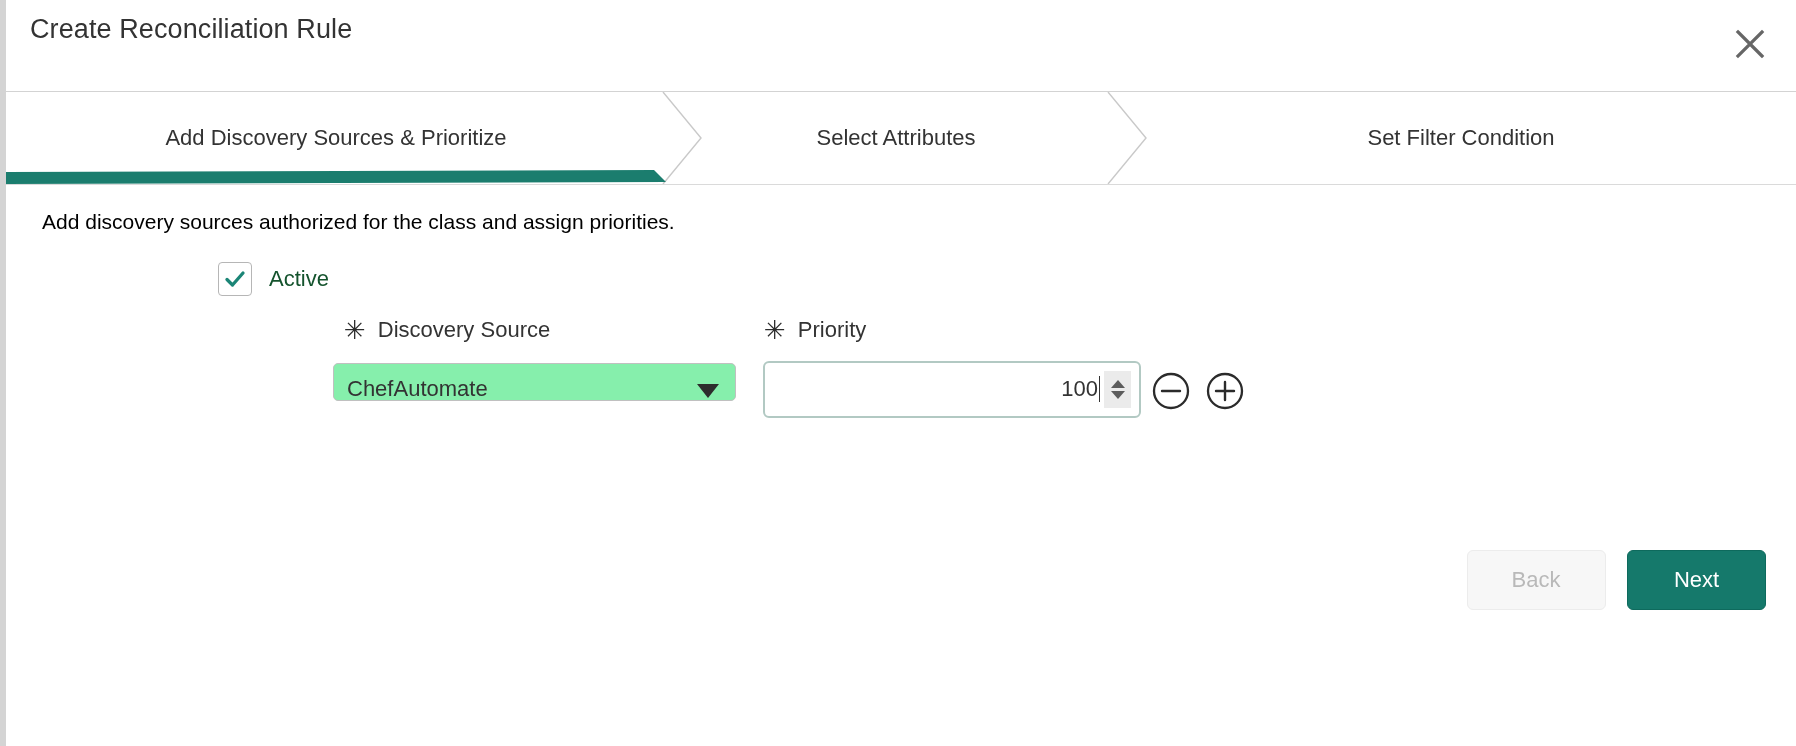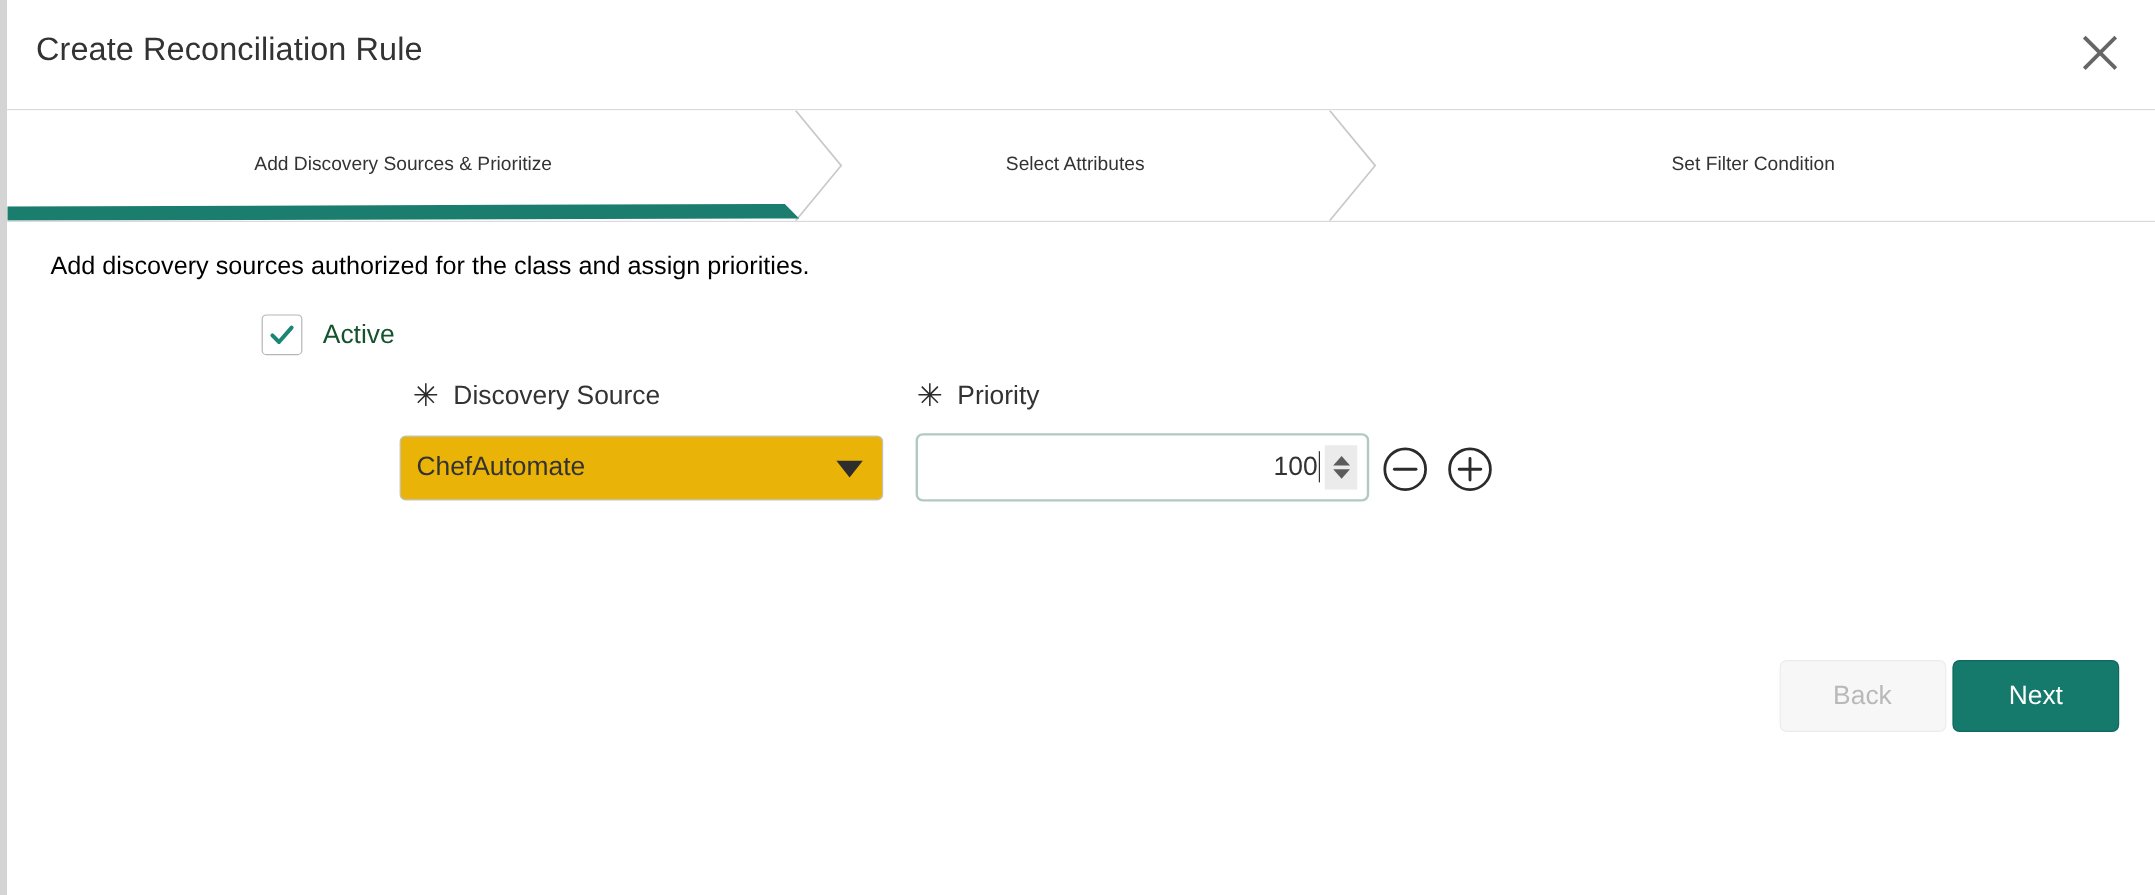--- a/index.html
+++ b/index.html
@@ -39,21 +39,21 @@
     top: 0;
     width: 1790px;
     height: 92px;
     background: #ffffff;
     border-bottom: 1px solid #d3d3d3;
     box-sizing: border-box;
   }
   .dialog-title {
     position: absolute;
     left: 24px;
-    top: 26px;
+    top: 14px;
     font-size: 27px;
     color: #333333;
     letter-spacing: 0.1px;
     white-space: nowrap;
   }
   .close-button {
     position: absolute;
     right: 22px;
     top: 20px;
     width: 48px;
@@ -80,21 +80,21 @@
     position: absolute;
     top: 0;
     height: 92px;
     display: flex;
     align-items: center;
     justify-content: center;
     cursor: pointer;
     user-select: none;
   }
   .tab-label {
-    font-size: 16px;
+    font-size: 22px;
     color: #333333;
     white-space: nowrap;
   }
   .tab-0 { left: 0px;    width: 660px; }
   .tab-1 { left: 660px;  width: 460px; }
   .tab-2 { left: 1120px; width: 670px; }
 
   .tab-active-underline {
     position: absolute;
     left: 0px;
@@ -196,24 +196,24 @@
     position: absolute;
     left: 0;
     top: 178px;
     height: 56px;
   }
   .select-wrap {
     position: absolute;
     left: 327px;
     top: 0;
     width: 403px;
-    height: 54px;
+    height: 38px;
     border: 1px solid #c0c0c0;
     border-radius: 5px;
-    background: #eab308;
+    background: #86efac;
     box-sizing: border-box;
     cursor: pointer;
   }
   .select-value {
     position: absolute;
     left: 13px;
     top: 12px;
     font-size: 22px;
     color: #333333;
   }
@@ -316,21 +316,21 @@
     border: 1px solid #ececec;
     color: #b9b9b9;
     cursor: default;
   }
   .btn-next {
     width: 139px;
     height: 60px;
     background: #15796b;
     border: 1px solid #0e6a5d;
     color: #ffffff;
-    margin-left: 1px;
+    margin-left: 17px;
   }
 </style>
 </head>
 <body>
 
 <div class="page">
 
   <div class="edge-left"></div>
 
   <div class="dialog-header">

